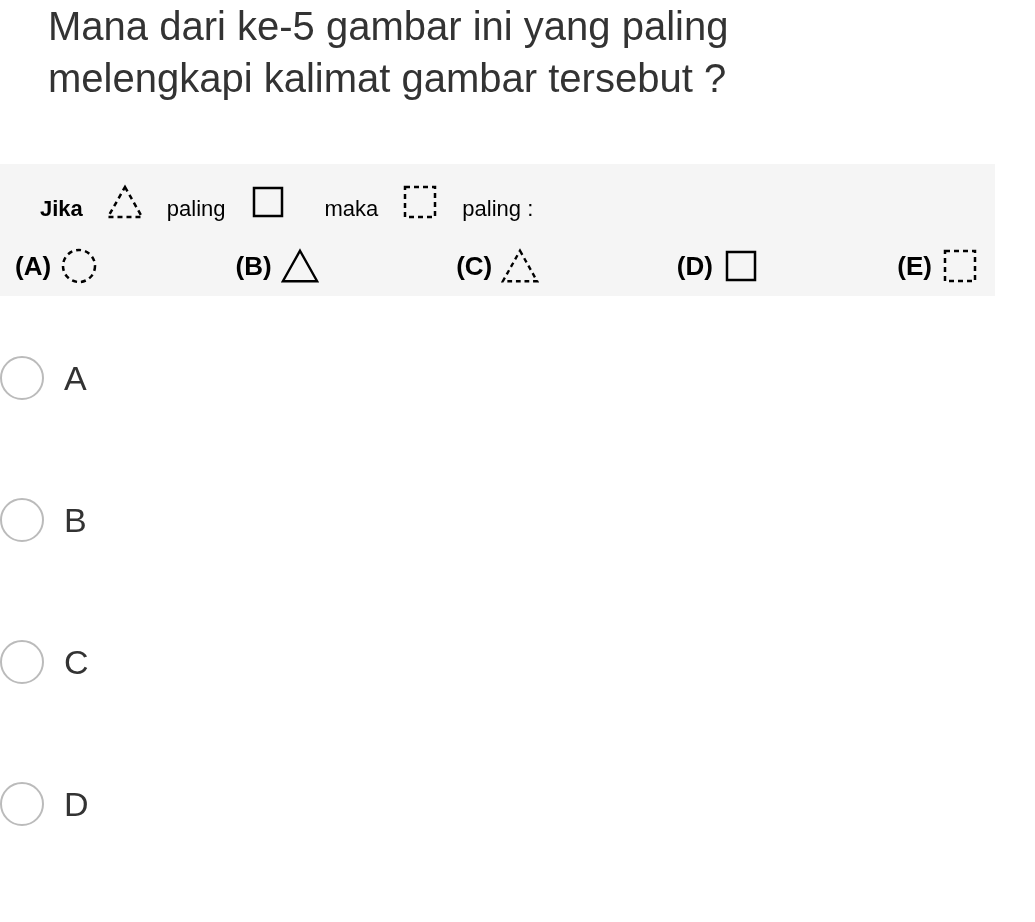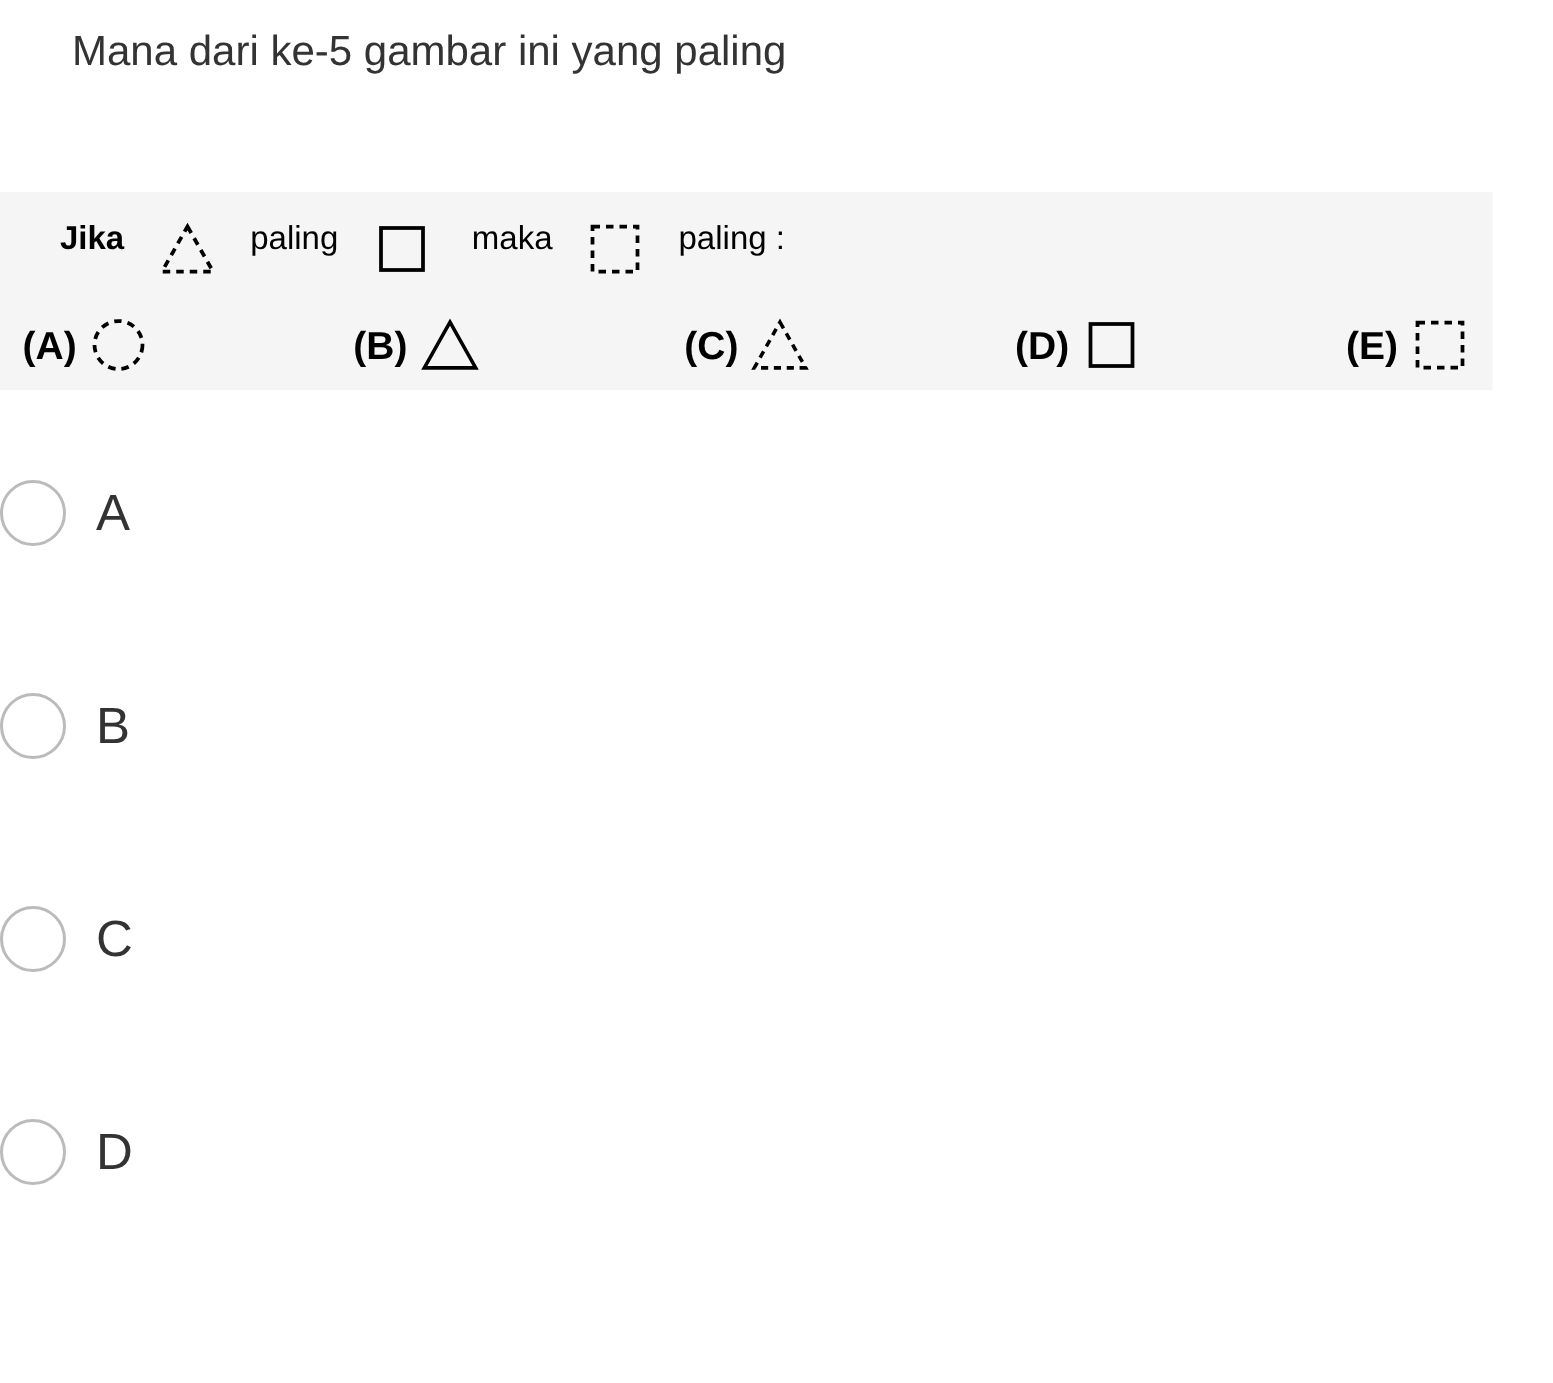--- a/index.html
+++ b/index.html
@@ -9,35 +9,35 @@
     }
     body {
       font-family: Arial, Helvetica, sans-serif;
       background: #ffffff;
       width: 1035px;
       height: 922px;
       position: relative;
       overflow: hidden;
     }
     .question-title {
-      font-size: 28px;
+      font-size: 40px;
       color: #333;
-      padding: 16px 48px;
+      padding: 0 48px;
       line-height: 1.3;
       font-weight: 400;
     }
     .diagram-panel {
       background: #f5f5f5;
       margin-top: 60px;
       width: 995px;
       padding: 18px 10px 10px 10px;
     }
     .analogy-row {
       display: flex;
-      align-items: flex-start;
+      align-items: flex-end;
       gap: 22px;
       padding-left: 30px;
       margin-bottom: 24px;
     }
     .analogy-word {
       font-size: 22px;
       font-weight: 700;
       color: #000;
     }
     .analogy-word.normal {
@@ -92,37 +92,38 @@
     }
     svg {
       display: block;
     }
   </style>
 </head>
 <body>
 
 <div class="question-title">
   <span>Mana dari ke-5 gambar ini yang paling</span><br>
+  <span>melengkapi kalimat gambar tersebut ?</span>
 </div>
 
 <div class="diagram-panel">
   <div class="analogy-row">
     <span class="analogy-word">Jika</span>
     <span class="shape-slot">
       <svg width="40" height="36" viewBox="0 0 40 36">
         <polygon points="20,3 37,33 3,33" fill="none" stroke="#000" stroke-width="2.5" stroke-dasharray="5,4"></polygon>
       </svg>
     </span>
     <span class="analogy-word normal" style="font-weight:400">paling</span>
     <span class="shape-slot">
       <svg width="34" height="34" viewBox="0 0 34 34">
         <rect x="3" y="3" width="28" height="28" fill="none" stroke="#000" stroke-width="2.5"></rect>
       </svg>
     </span>
-    <span class="analogy-word normal" style="margin-left:5px;">maka</span>
+    <span class="analogy-word normal" style="margin-left:15px;">maka</span>
     <span class="shape-slot">
       <svg width="38" height="38" viewBox="0 0 38 38">
         <rect x="4" y="4" width="30" height="30" fill="none" stroke="#000" stroke-width="2.5" stroke-dasharray="5,4"></rect>
       </svg>
     </span>
     <span class="analogy-word normal">paling :</span>
   </div>
 
   <div class="options-row">
     <div class="option-item">

